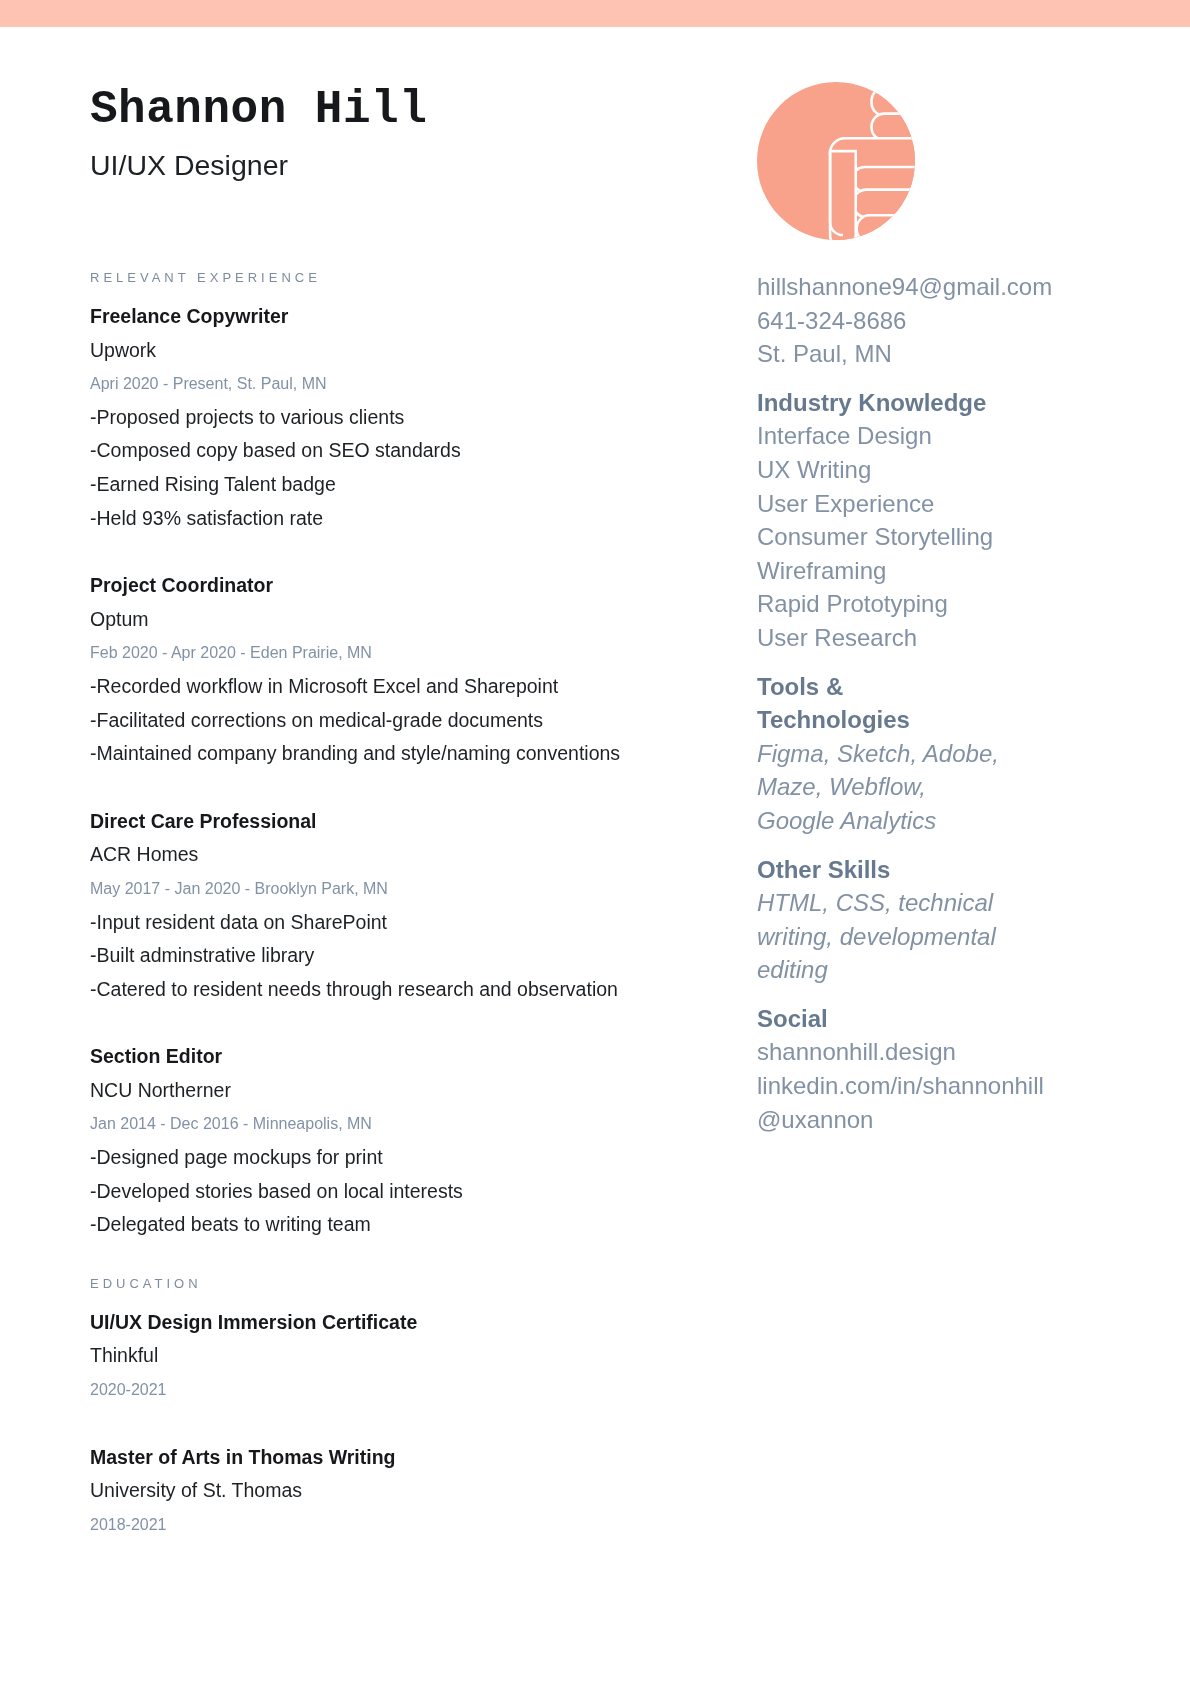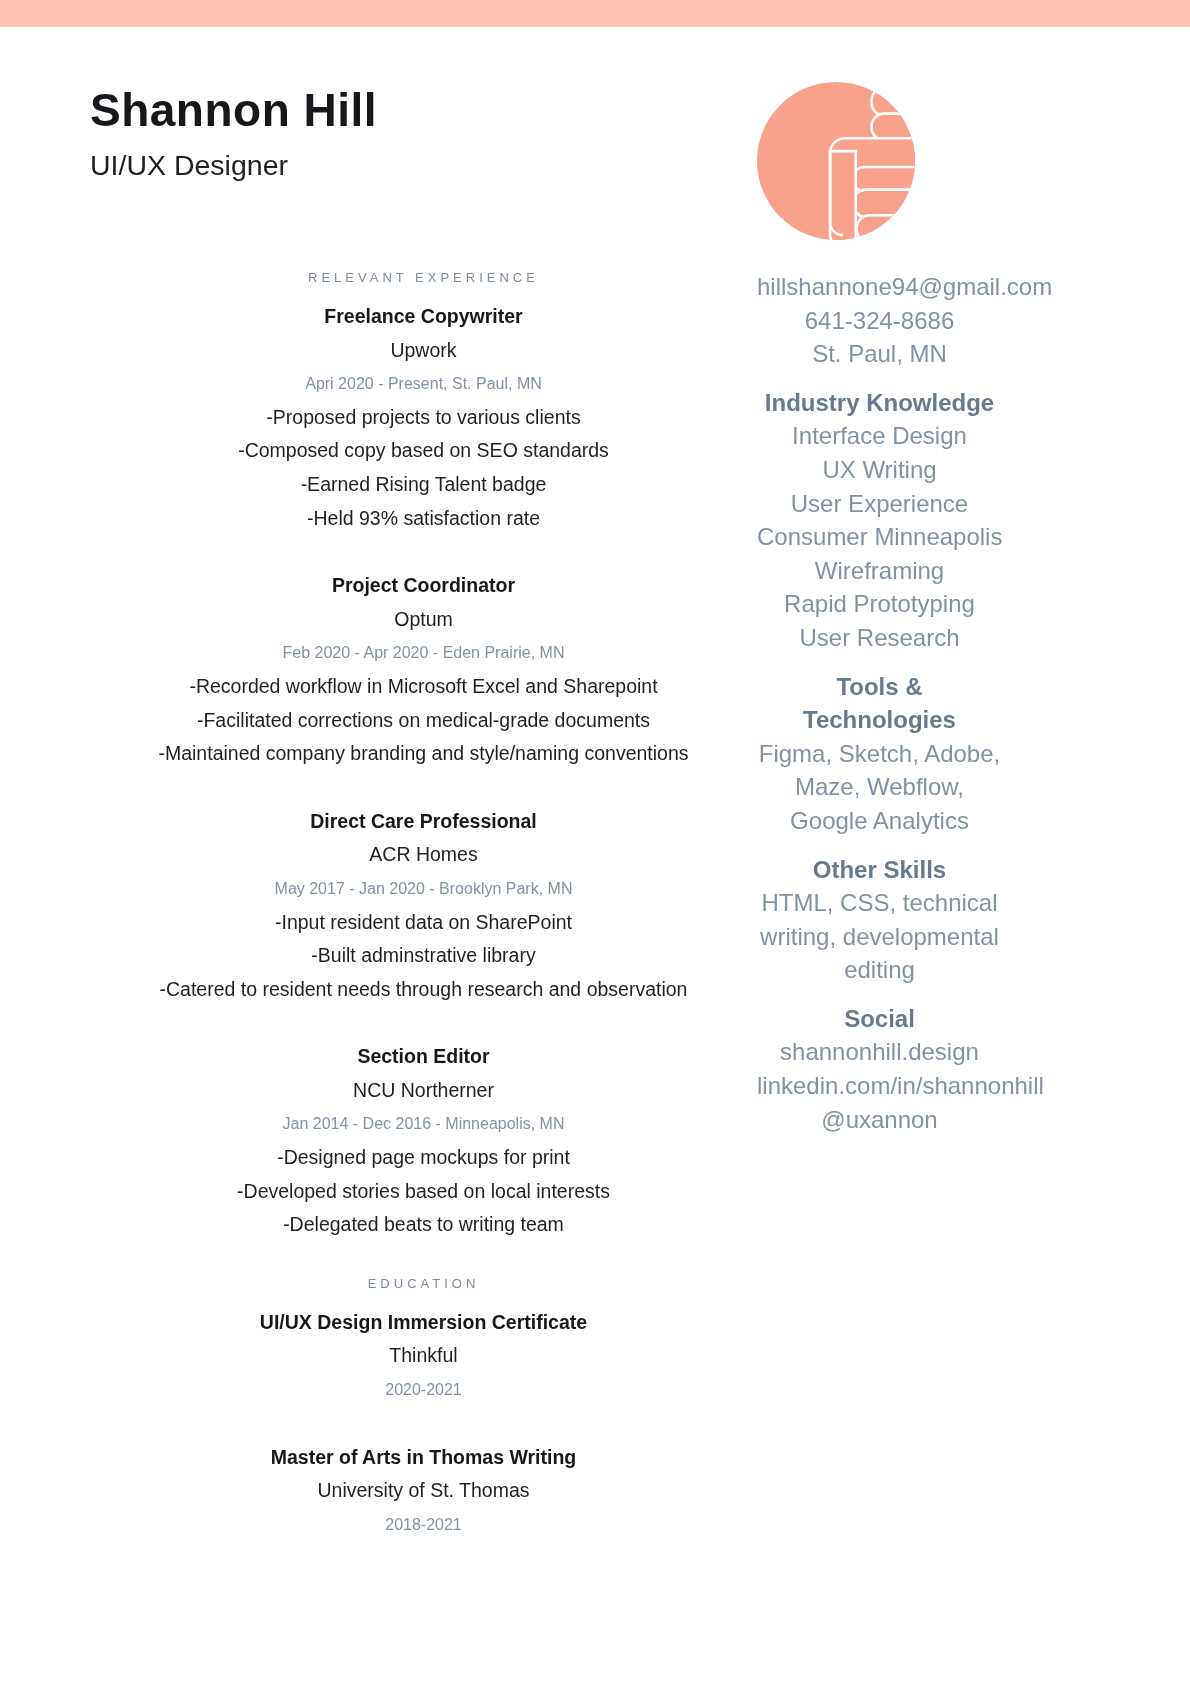--- a/index.html
+++ b/index.html
@@ -4,42 +4,42 @@
 <style>
   html,body{margin:0;padding:0;}
   body{
     width:1190px;height:1684px;background:#ffffff;
     font-family:"Liberation Sans",sans-serif;color:#1d2125;
     position:relative;overflow:hidden;
   }
   .topbar{height:27px;background:#FFC3B4;}
   .header{position:relative;height:243px;box-sizing:border-box;padding:56px 90px 0 90px;}
   .name{
-    font-family:Liberation Sans, sans-serif;font-weight:700;font-size:46px;
+    font-family:Liberation Mono, monospace;font-weight:700;font-size:46px;
     letter-spacing:0.5px;color:#16181b;line-height:54px;
   }
   .subtitle{font-size:28.5px;line-height:40px;margin-top:8px;color:#1d2125;}
   .logo{position:absolute;left:757px;top:55px;width:158px;height:158px;}
-  .columns{display:flex;padding-left:90px;box-sizing:border-box;text-align:center;}
+  .columns{display:flex;padding-left:90px;box-sizing:border-box;}
   .col-left{width:667px;}
   .col-right{width:245px;}
   .section-label{
     font-size:13px;letter-spacing:4px;color:#7C8B9D;line-height:16px;margin-bottom:14px;
   }
   .job,.edu{margin-bottom:34px;font-size:19.5px;line-height:33.6px;}
   .job-title,.edu-title{font-weight:700;color:#16181b;}
   .job-company,.edu-school{color:#1d2125;}
   .job-meta,.edu-years{font-size:16px;color:#8292A6;}
   .job-bullets div{color:#1d2125;}
   .col-right{font-size:24px;line-height:33.6px;color:#8292A4;}
   .contact div{white-space:nowrap;}
   .r-section{margin-top:15px;}
   .r-heading{font-weight:700;color:#66798F;}
   .r-line{white-space:nowrap;}
-  .r-para{white-space:normal;}
+  .r-para{white-space:normal;font-style:italic;}
 </style>
 </head>
 <body>
 
 <div class="topbar"></div>
 
 <div class="header">
   <div class="name">Shannon Hill</div>
   <div class="subtitle">UI/UX Designer</div>
   <div class="logo">
@@ -137,21 +137,21 @@
         <div class="contact-line">641-324-8686</div>
         <div class="contact-line">St. Paul, MN</div>
       </div>
     <div id="right-sections">
   <div class="r-section">
     <div class="r-heading">Industry Knowledge</div>
     <div class="r-body">
             <div class="r-line">Interface Design</div>
             <div class="r-line">UX Writing</div>
             <div class="r-line">User Experience</div>
-            <div class="r-line">Consumer Minneapolis</div>
+            <div class="r-line">Consumer Storytelling</div>
             <div class="r-line">Wireframing</div>
             <div class="r-line">Rapid Prototyping</div>
             <div class="r-line">User Research</div>
           </div>
   </div>
 
   <div class="r-section">
     <div class="r-heading">Tools &amp; Technologies</div>
     <div class="r-body">
             <div class="r-para">Figma, Sketch, Adobe, Maze, Webflow, Google Analytics</div>

